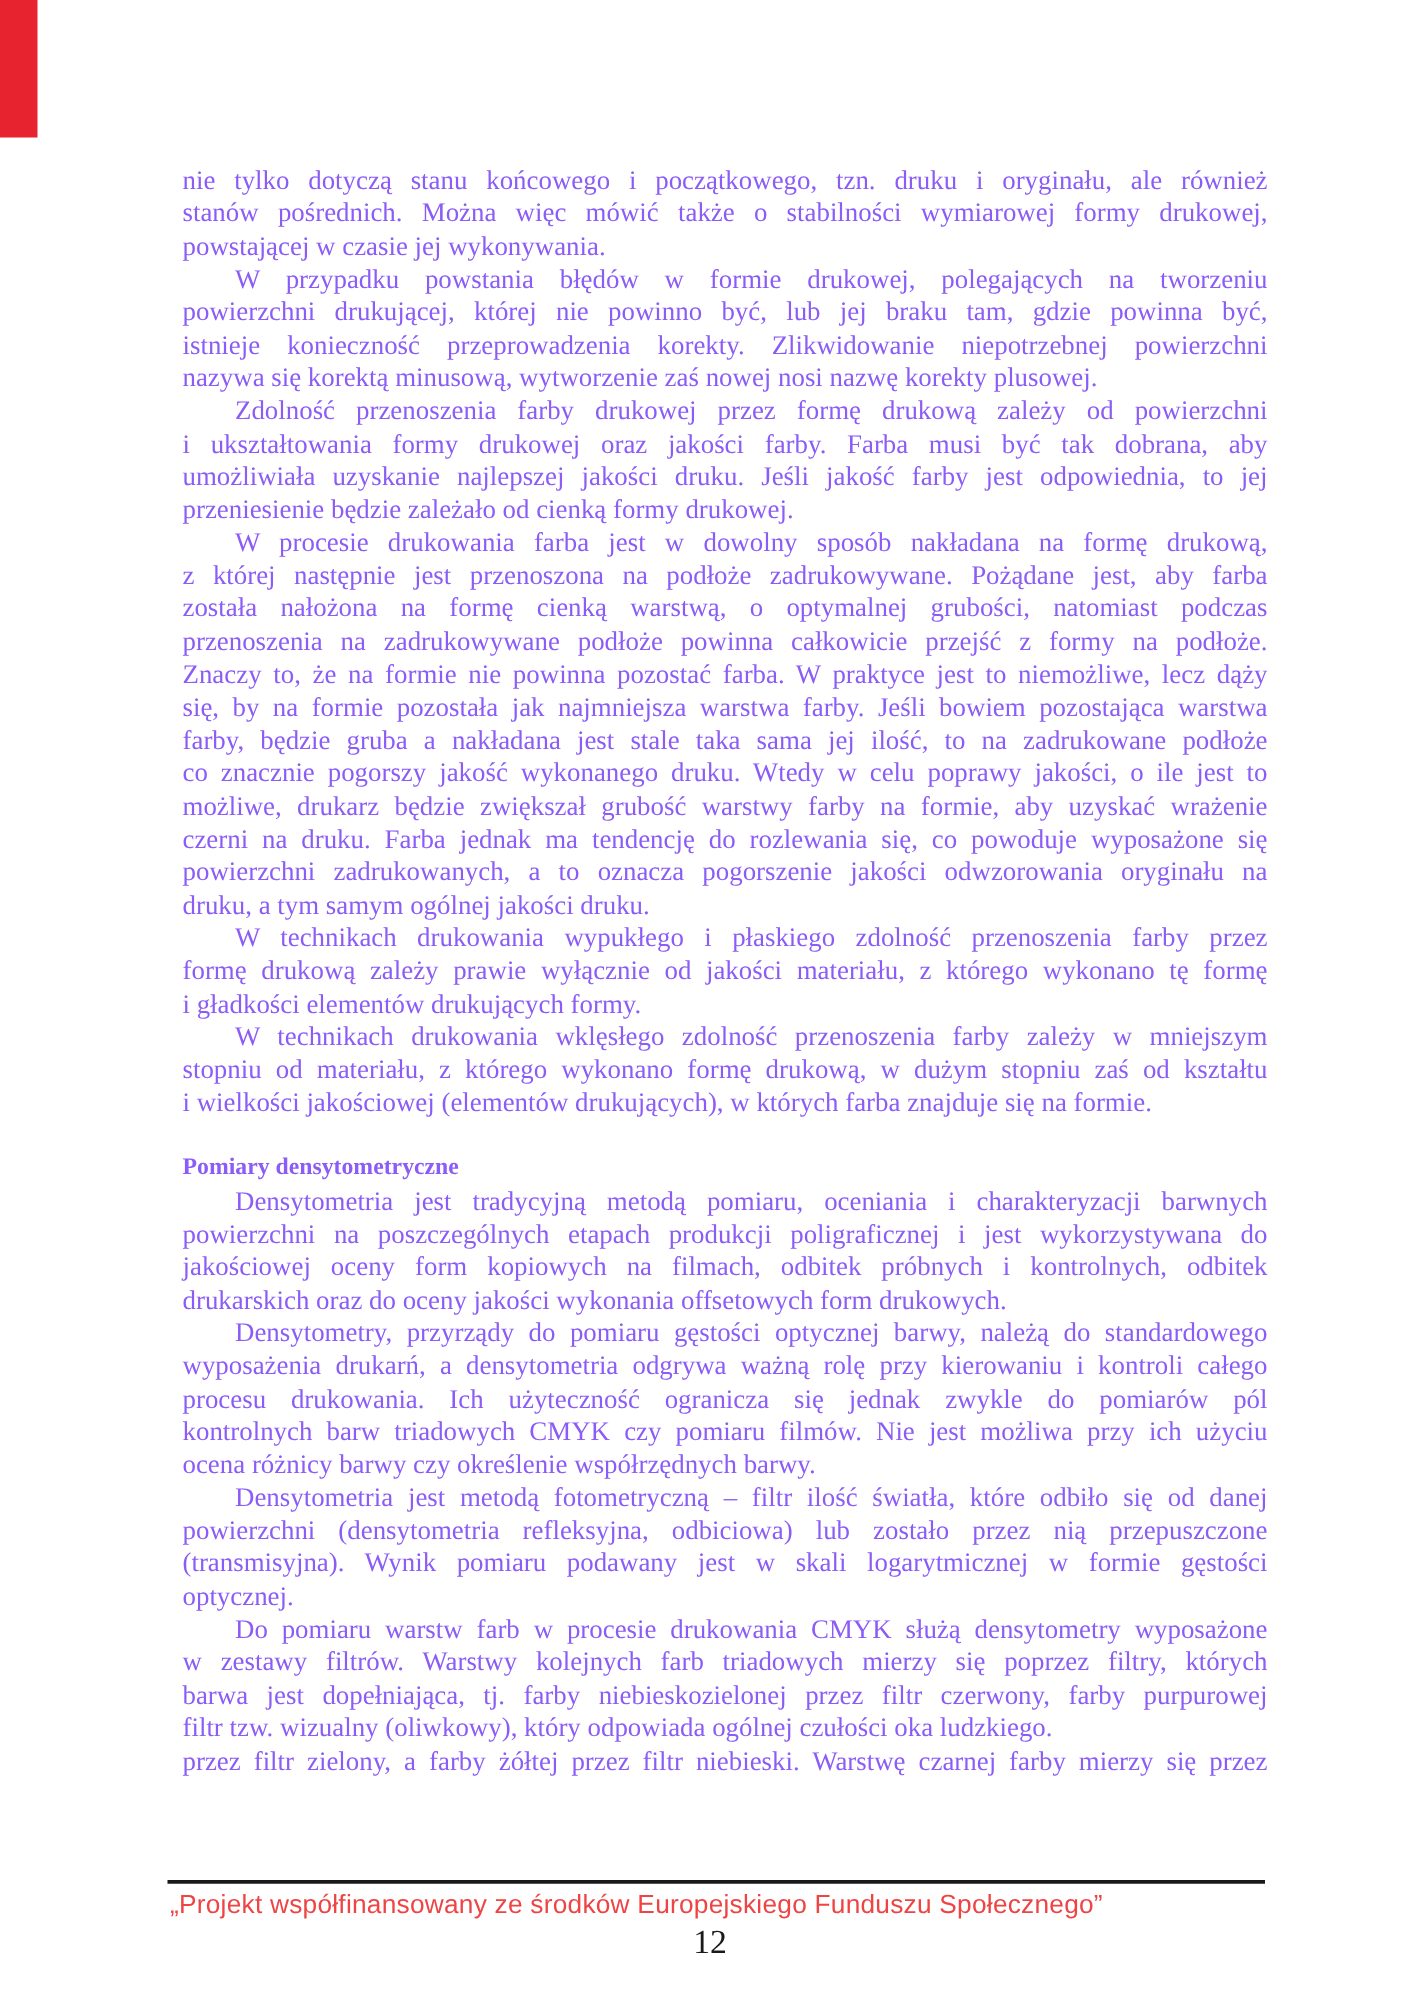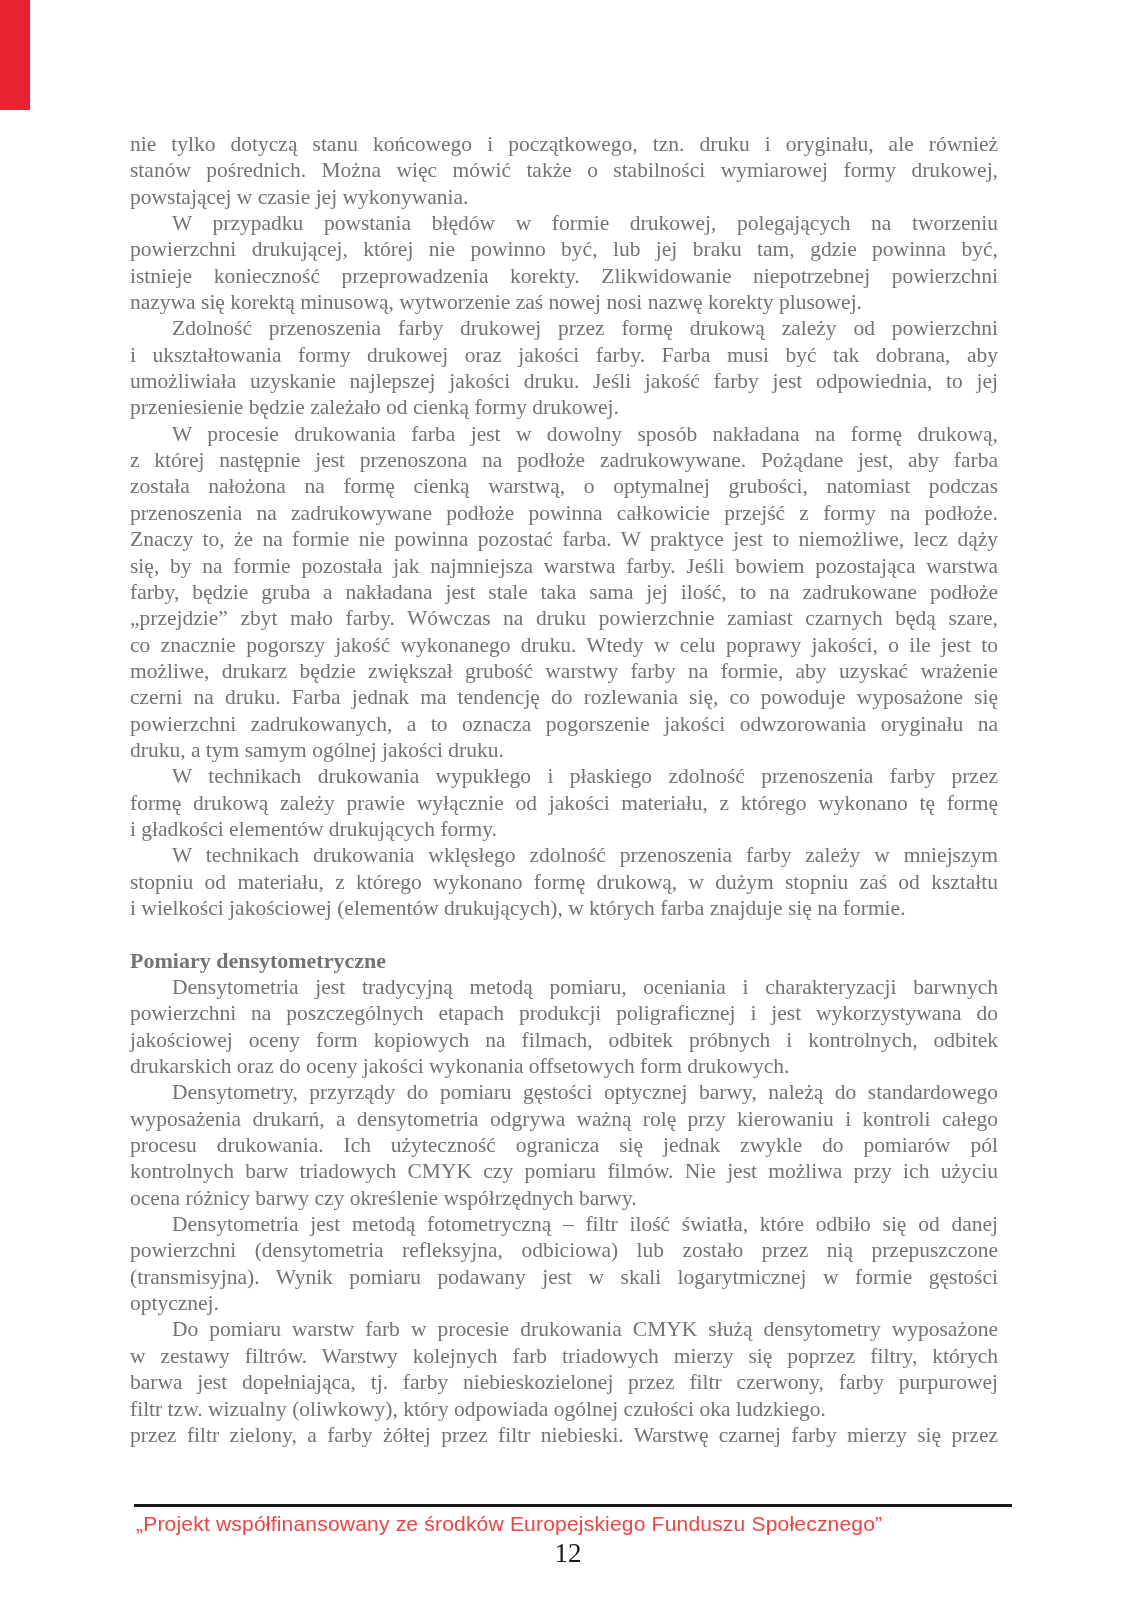--- a/index.html
+++ b/index.html
@@ -22,38 +22,38 @@
     position: absolute;
     left: 0;
     top: 0;
     width: 30px;
     height: 110px;
     background: #e82330;
   }
   
   .text-block {
     position: absolute;
-    left: 130px;
+    left: 146px;
     top: 131px;
     width: 868px;
-    color: #737373;
+    color: #8b5cf6;
     font-size: 21.5px;
     line-height: 26.35px;
   }
   .para { margin: 0; padding: 0; }
   .line {
     text-align: justify;
     text-align-last: justify;
     text-justify: inter-word;
   }
   .line.lastline { text-align-last: left; }
   .line.firstline { text-indent: 42px; }
   .heading {
     font-weight: bold;
-    font-size: 22px;
+    font-size: 19px;
     margin-top: 26.35px;
     line-height: 26.35px;
     text-align: left;
   }
   
   .footer-rule {
     position: absolute;
     left: 134px;
     top: 1504px;
     width: 878px;
@@ -108,21 +108,20 @@
         <div class="line lastline">przeniesienie będzie zależało od cienką formy drukowej.</div>
       </div>
       <div class="para">
         <div class="line firstline">W procesie drukowania farba jest w dowolny sposób nakładana na formę drukową,</div>
         <div class="line">z której następnie jest przenoszona na podłoże zadrukowywane. Pożądane jest, aby farba</div>
         <div class="line">została nałożona na formę cienką warstwą, o optymalnej grubości, natomiast podczas</div>
         <div class="line">przenoszenia na zadrukowywane podłoże powinna całkowicie przejść z formy na podłoże.</div>
         <div class="line">Znaczy to, że na formie nie powinna pozostać farba. W praktyce jest to niemożliwe, lecz dąży</div>
         <div class="line">się, by na formie pozostała jak najmniejsza warstwa farby. Jeśli bowiem pozostająca warstwa</div>
         <div class="line">farby, będzie gruba a nakładana jest stale taka sama jej ilość, to na zadrukowane podłoże</div>
-        <div class="line">„przejdzie” zbyt mało farby. Wówczas na druku powierzchnie zamiast czarnych będą szare,</div>
         <div class="line">co znacznie pogorszy jakość wykonanego druku. Wtedy w celu poprawy jakości, o ile jest to</div>
         <div class="line">możliwe, drukarz będzie zwiększał grubość warstwy farby na formie, aby uzyskać wrażenie</div>
         <div class="line">czerni na druku. Farba jednak ma tendencję do rozlewania się, co powoduje wyposażone się</div>
         <div class="line">powierzchni zadrukowanych, a to oznacza pogorszenie jakości odwzorowania oryginału na</div>
         <div class="line lastline">druku, a tym samym ogólnej jakości druku.</div>
       </div>
       <div class="para">
         <div class="line firstline">W technikach drukowania wypukłego i płaskiego zdolność przenoszenia farby przez</div>
         <div class="line">formę drukową zależy prawie wyłącznie od jakości materiału, z którego wykonano tę formę</div>
         <div class="line lastline">i gładkości elementów drukujących formy.</div>

